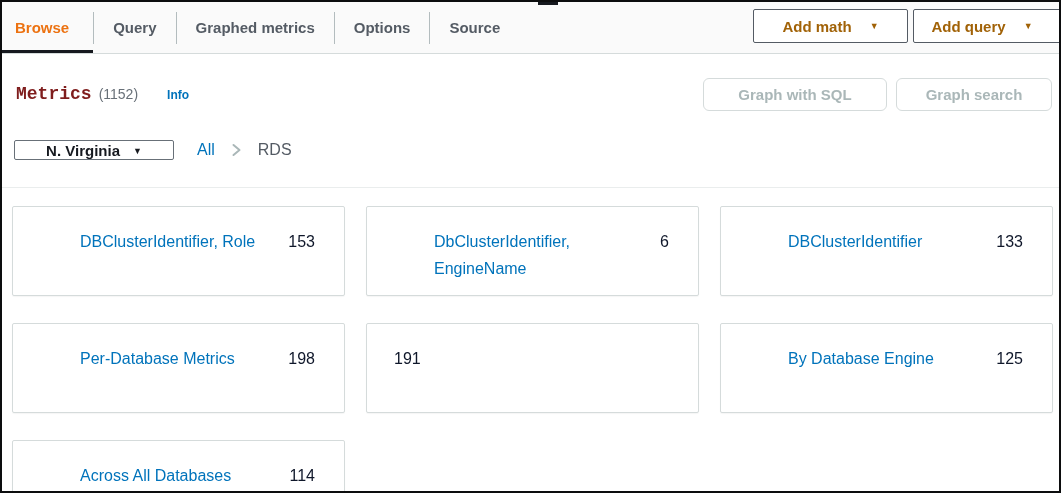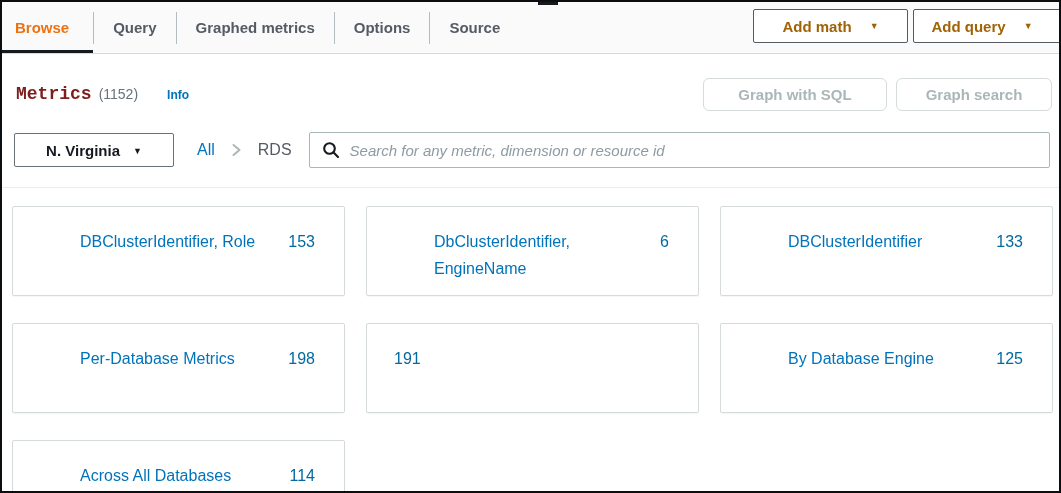--- a/index.html
+++ b/index.html
@@ -113,21 +113,21 @@
 
   
   .filter-row {
     margin-top: 20px;
     height: 36px;
     display: flex;
     align-items: center;
     padding: 0 9px 0 12px;
   }
   .region-btn {
-    width: 160px; height: 34px;
+    width: 160px; height: 20px;
     background: #fff;
     border: 1px solid #687078;
     border-radius: 2px;
     font-family: "Liberation Sans", sans-serif;
     font-size: 15px;
     font-weight: bold;
     color: #16191f;
     display: flex;
     align-items: center;
     justify-content: center;
@@ -197,21 +197,21 @@
   .card-label {
     font-size: 16px;
     line-height: 27px;
     color: #0073bb;
     max-width: 205px;
     margin-left: 40px;
   }
   .card-count {
     font-size: 16px;
     line-height: 27px;
-    color: #0369a1;
+    color: #0f172a;
     flex: 0 0 auto;
   }
 </style>
 </head>
 <body>
 
 <div class="page">
 
   <div class="top-sliver"></div>
 
@@ -263,29 +263,20 @@
       <span>N. Virginia</span>
       <span class="caret">▼</span>
     </button>
     <a class="crumb-all">All</a>
     <span class="crumb-chevron">
       <svg width="13" height="14" viewBox="0 0 13 14">
         <polyline points="3.5,2 9.5,7 3.5,12" fill="none" stroke="#aab7b8" stroke-width="2" stroke-linecap="round" stroke-linejoin="round"></polyline>
       </svg>
     </span>
     <span class="crumb-ns">RDS</span>
-    <div class="search-box">
-      <span style="display:flex;align-items:center;">
-        <svg width="18" height="18" viewBox="0 0 18 18">
-          <circle cx="7.5" cy="7.5" r="5.3" fill="none" stroke="#16191f" stroke-width="2.1"></circle>
-          <line x1="11.6" y1="11.6" x2="16" y2="16" stroke="#16191f" stroke-width="2.1" stroke-linecap="round"></line>
-        </svg>
-      </span>
-      <input type="text" placeholder="Search for any metric, dimension or resource id" style="">
-    </div>
   </div>
 
   <div class="section-divider"></div>
 
   <div class="cards">
     <div class="card">
       <span class="card-label">DBClusterIdentifier, Role</span>
       <span class="card-count">153</span>
     </div>
     <div class="card">

